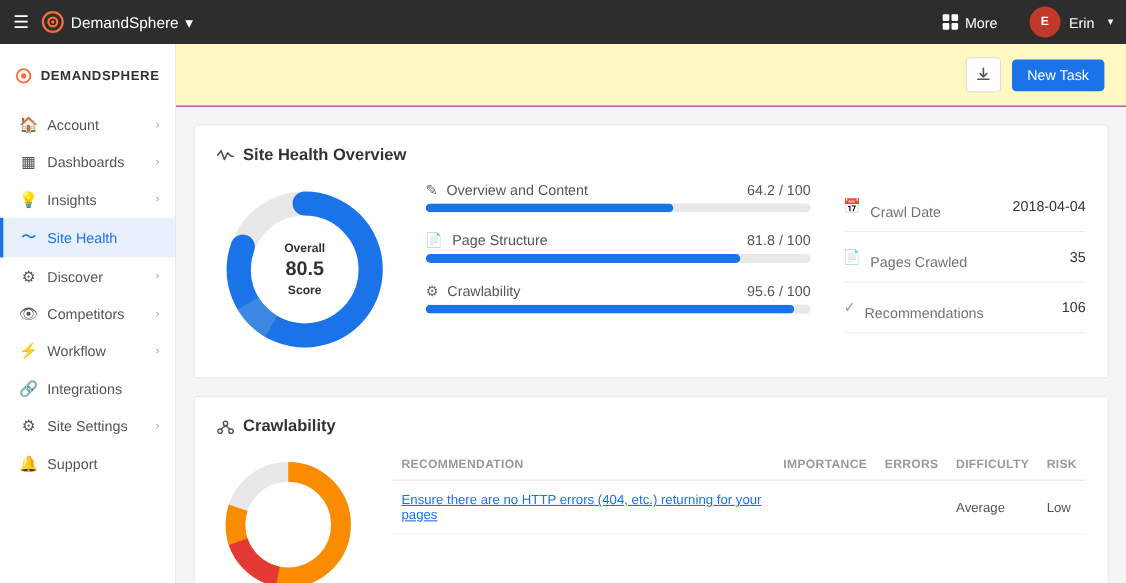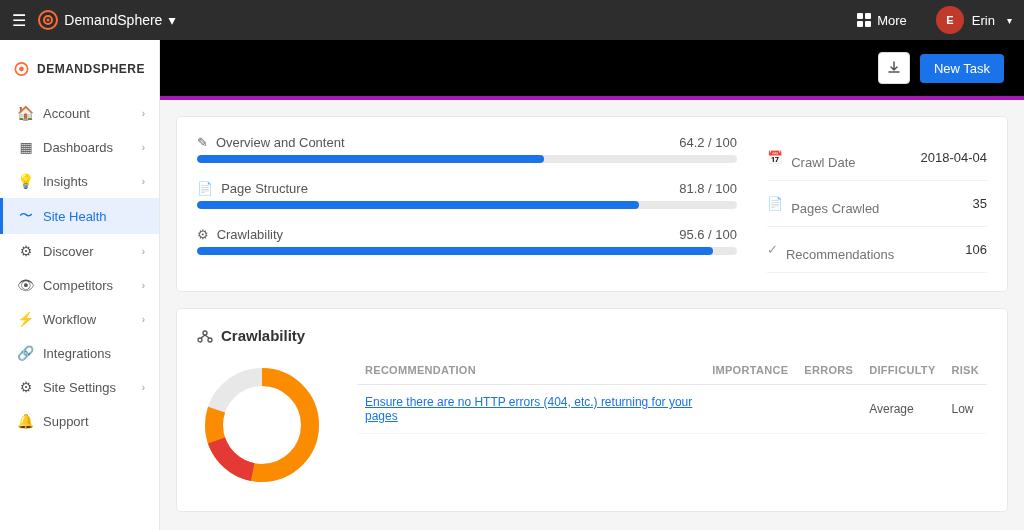--- a/index.html
+++ b/index.html
@@ -69,26 +69,26 @@
 
     
     .main {
       flex: 1;
       overflow-y: auto;
       background: #f5f5f5;
       padding: 0;
     }
 
     .main-header {
-      background: #000000;
+      background: #fef9c3;
       padding: 12px 20px;
       display: flex;
       justify-content: flex-end;
       align-items: center;
-      border-bottom: 4px solid #a21caf;
+      border-bottom: 1px solid #a21caf;
     }
     .download-btn {
       width: 32px; height: 32px;
       border: 1px solid #ddd;
       background: #fff;
       border-radius: 4px;
       display: flex; align-items: center; justify-content: center;
       cursor: pointer;
       margin-right: 10px;
       color: #555;
@@ -342,23 +342,44 @@
     <div class="main-header">
       <button class="download-btn">
         <svg width="14" height="14" viewBox="0 0 14 14" fill="none">
           <path d="M7 1v8M4 6l3 3 3-3M2 11h10" stroke="#555" stroke-width="1.5" stroke-linecap="round" stroke-linejoin="round"></path>
         </svg>
       </button>
       <button class="new-task-btn">New Task</button>
     </div>
 
     <div class="card">
+      <div class="card-title">
+        <svg width="16" height="16" viewBox="0 0 16 16" fill="none">
+          <polyline points="1,8 4,4 7,12 10,6 13,9 15,9" stroke="#555" stroke-width="1.5" fill="none" stroke-linecap="round" stroke-linejoin="round"></polyline>
+        </svg>
+        <span>Site Health Overview</span>
+      </div>
 
       <div class="health-overview">
 
+        <div class="donut-container">
+          <svg width="160" height="160" viewBox="0 0 160 160">
+
+            <circle cx="80" cy="80" r="60" fill="none" stroke="#e8e8e8" stroke-width="22"></circle>
+
+            <circle cx="80" cy="80" r="60" fill="none" stroke="#1a73e8" stroke-width="22" stroke-dasharray="376.99" stroke-dashoffset="73.51" stroke-linecap="round" transform="rotate(-90 80 80)"></circle>
+
+            <circle cx="80" cy="80" r="60" fill="none" stroke="#5c9bdc" stroke-width="22" stroke-dasharray="30 346.99" stroke-dashoffset="-220" transform="rotate(-90 80 80)" opacity="0.5"></circle>
+          </svg>
+          <div class="donut-label">
+            <div>Overall</div>
+            <div class="score">80.5</div>
+            <div>Score</div>
+          </div>
+        </div>
 
         <div class="metrics">
           <div class="metric-row">
             <div class="metric-header">
               <span class="metric-icon">✎</span>
               <span class="metric-name">Overview and Content</span>
               <span class="metric-score">64.2 / 100</span>
             </div>
             <div class="progress-bar-bg">
               <div class="progress-bar-fill" style="width: 64.2%"></div>

